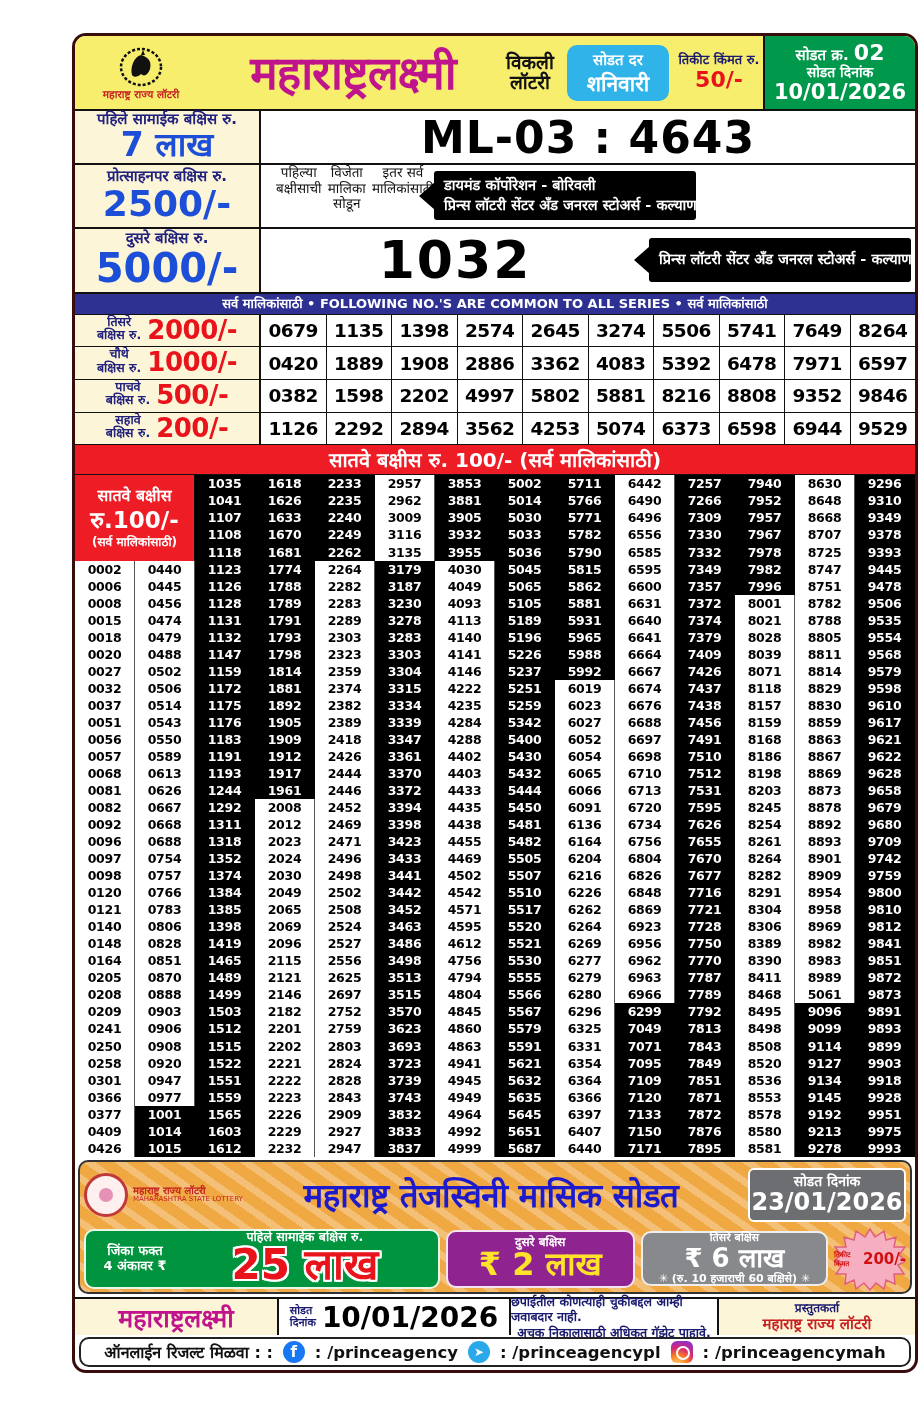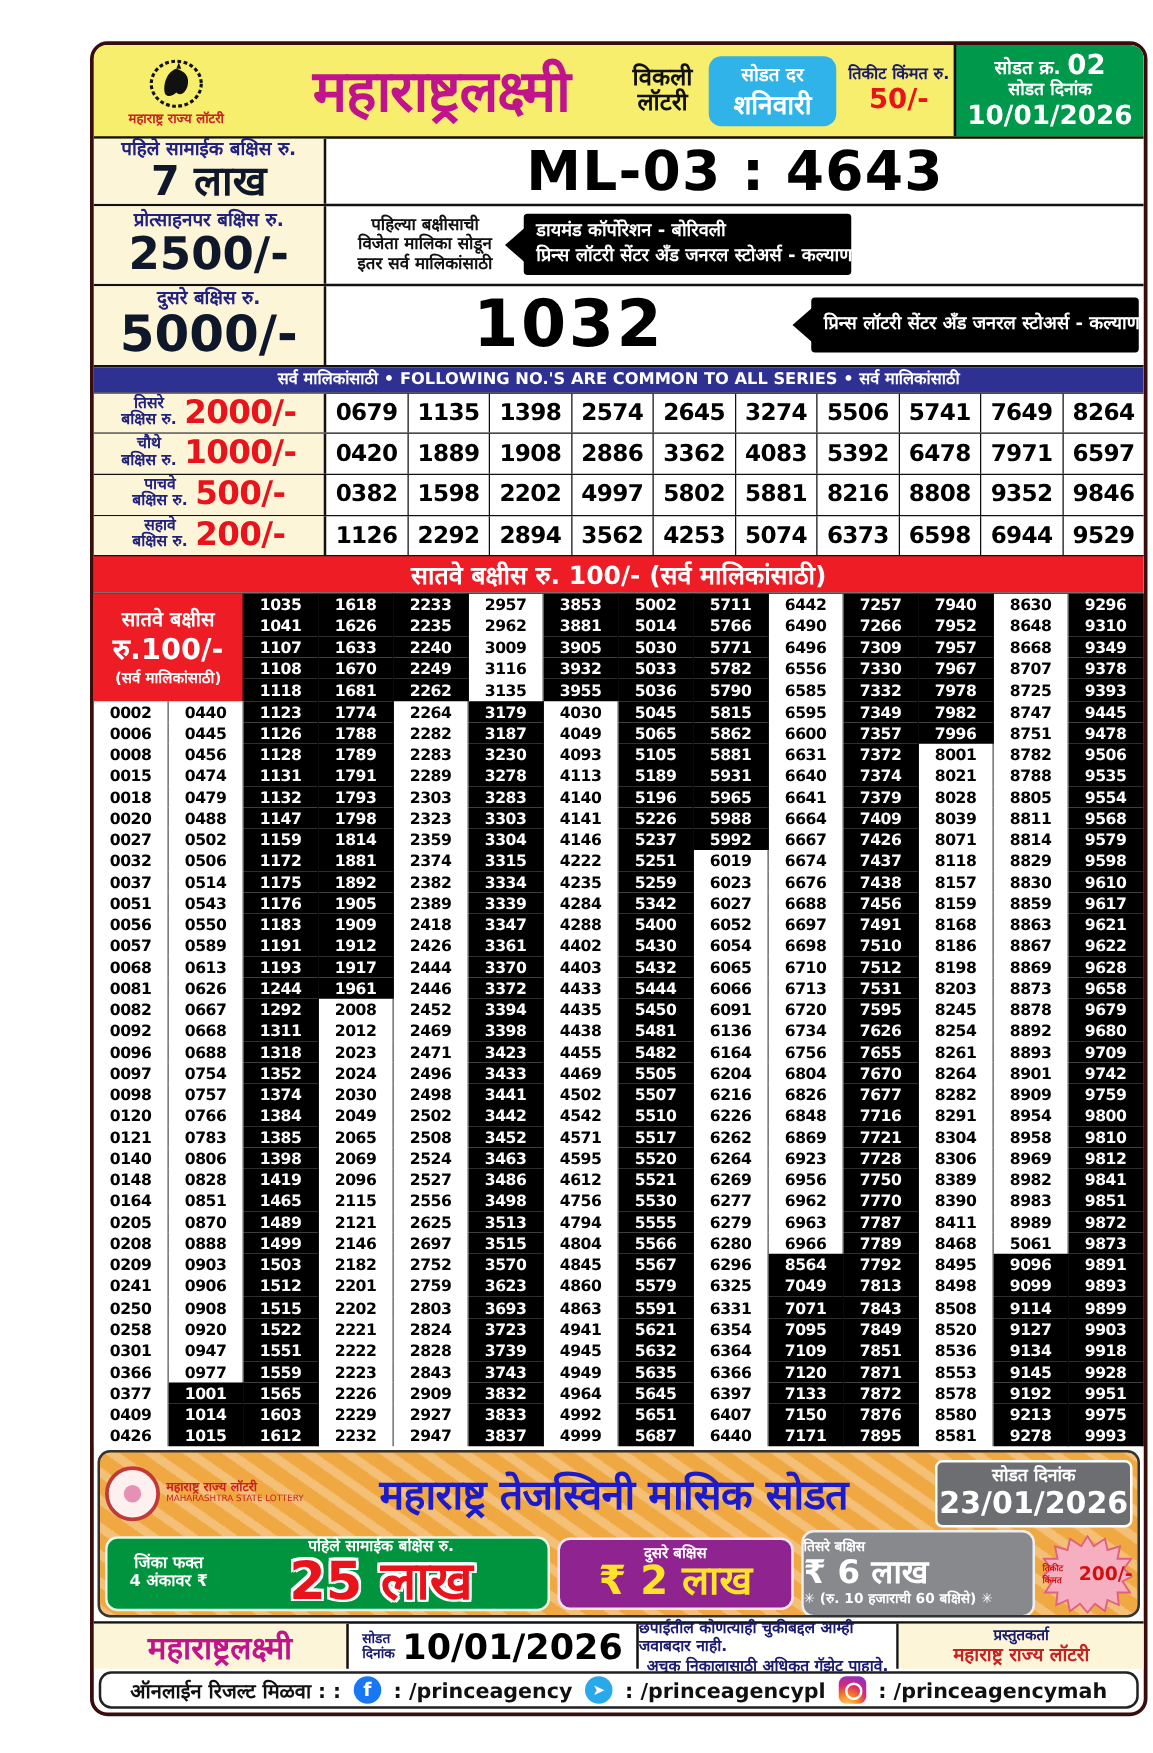--- a/index.html
+++ b/index.html
@@ -25,25 +25,25 @@
             display:flex;flex-direction:column;justify-content:center;line-height:1.12;}
   .draw-box .dn{font-size:15px;font-weight:bold;}
   .draw-box .dn b{font-size:22px;}
   .draw-box .dl{font-size:14px;font-weight:bold;}
   .draw-box .dd{font-size:21px;font-weight:bold;}
 
   
   .lblcell{width:186px;background:#fdf5d8;border-right:2px solid #111;display:flex;flex-direction:column;
            align-items:center;justify-content:center;line-height:1.1;}
   .lblcell .nl{font-size:15px;font-weight:bold;color:#21217e;}
-  .lblcell .amt{font-weight:bold;color:#0f172a;}
+  .lblcell .amt{font-weight:bold;color:#1d4ed8;}
   .row1{height:54px;border-bottom:2px solid #111;display:flex;}
   .row1 .result{flex:1;display:flex;align-items:center;justify-content:center;font-size:44px;font-weight:bold;color:#000;letter-spacing:1px;}
   .row2{height:64px;border-bottom:2px solid #111;display:flex;align-items:stretch;}
-  .row2 .note{width:158px;display:flex;flex-direction:column;justify-content:center;text-align:center;font-size:13.5px;font-weight:bold;color:#111;line-height:1.15;}
+  .row2 .note{width:158px;display:flex;flex-direction:row;justify-content:center;text-align:center;font-size:13.5px;font-weight:normal;color:#111;line-height:1.15;margin-left:15px;}
   .bignum{flex:1;display:flex;align-items:center;justify-content:center;font-size:52px;font-weight:bold;color:#000;letter-spacing:2px;}
   .ribbon-wrap{display:flex;align-items:center;padding-right:4px;}
   .ribbon{position:relative;background:#000;color:#fff;border-radius:3px;width:262px;padding:5px 8px 5px 10px;}
   .ribbon::before{content:"";position:absolute;left:-15px;top:50%;transform:translateY(-50%);
                   border-top:14px solid transparent;border-bottom:14px solid transparent;border-right:16px solid #000;}
   .ribbon .s1,.ribbon .s2{font-size:14.5px;font-weight:bold;line-height:1.35;white-space:nowrap;}
   .row3{height:66px;border-bottom:2px solid #111;display:flex;align-items:stretch;}
   .navy-band{height:20px;background:#2e3192;color:#fff;text-align:center;font-size:13px;font-weight:bold;line-height:20px;}
 
   
@@ -86,21 +86,21 @@
   .ad2{height:66px;display:flex;align-items:center;gap:6px;padding:0 4px 4px 4px;}
   .green-panel{width:372px;height:60px;background:#00943e;border:2px solid #e8f8e8;border-radius:10px;display:flex;align-items:center;padding:0 6px;}
   .wl{width:86px;text-align:center;color:#fff;font-size:13px;font-weight:bold;line-height:1.15;}
   .gp-right{flex:1;display:flex;flex-direction:column;align-items:center;line-height:1;}
   .gp-right .fpl{font-size:12.5px;font-weight:bold;color:#fff;}
   .gp-right .fpa{font-size:42px;font-weight:bold;color:#e8131b;
                  text-shadow:-2px 0 #fff,2px 0 #fff,0 -2px #fff,0 2px #fff,-2px -2px #fff,2px 2px #fff,-2px 2px #fff,2px -2px #fff;}
   .purple-box{width:198px;height:58px;background:#8f2490;border:2px solid #f3e3f3;border-radius:10px;display:flex;flex-direction:column;align-items:center;justify-content:center;line-height:1.05;}
   .purple-box .spl{font-size:12px;font-weight:bold;color:#fff;}
   .purple-box .spa{font-size:32px;font-weight:bold;color:#ffe32b;}
-  .gray-box{width:196px;height:70px;background:#87898c;border:2px solid #eee;border-radius:10px;display:flex;flex-direction:column;justify-content:center;line-height:1.1;}
+  .gray-box{width:196px;height:55px;background:#87898c;border:2px solid #eee;border-radius:10px;display:flex;flex-direction:column;align-items:center;justify-content:center;line-height:1.1;}
   .gray-box .tpl{font-size:11px;font-weight:bold;color:#fff;}
   .gray-box .tpa{font-size:26px;font-weight:bold;color:#fff;}
   .gray-box .tpn{font-size:11px;font-weight:bold;color:#fff;}
   .burst{width:72px;height:64px;position:relative;flex:none;display:flex;flex-direction:row;align-items:center;justify-content:center;}
   .burst svg{position:absolute;inset:0;}
   .burst .b1{position:relative;font-size:7px;font-weight:bold;color:#d01010;}
   .burst .b2{position:relative;font-size:15px;font-weight:bold;color:#d01010;}
 
   
   .info{height:38px;border-top:2px solid #111;display:flex;align-items:stretch;}
@@ -721,21 +721,21 @@
         <div class="gcell inv">9873</div>
         <div class="gcell">0209</div>
         <div class="gcell">0903</div>
         <div class="gcell inv">1503</div>
         <div class="gcell">2182</div>
         <div class="gcell">2752</div>
         <div class="gcell inv">3570</div>
         <div class="gcell">4845</div>
         <div class="gcell inv">5567</div>
         <div class="gcell">6296</div>
-        <div class="gcell inv">8564</div>
+        <div class="gcell inv">6299</div>
         <div class="gcell inv">7792</div>
         <div class="gcell">8495</div>
         <div class="gcell inv">9096</div>
         <div class="gcell inv">9891</div>
         <div class="gcell">0241</div>
         <div class="gcell">0906</div>
         <div class="gcell inv">1512</div>
         <div class="gcell">2201</div>
         <div class="gcell">2759</div>
         <div class="gcell inv">3623</div>

